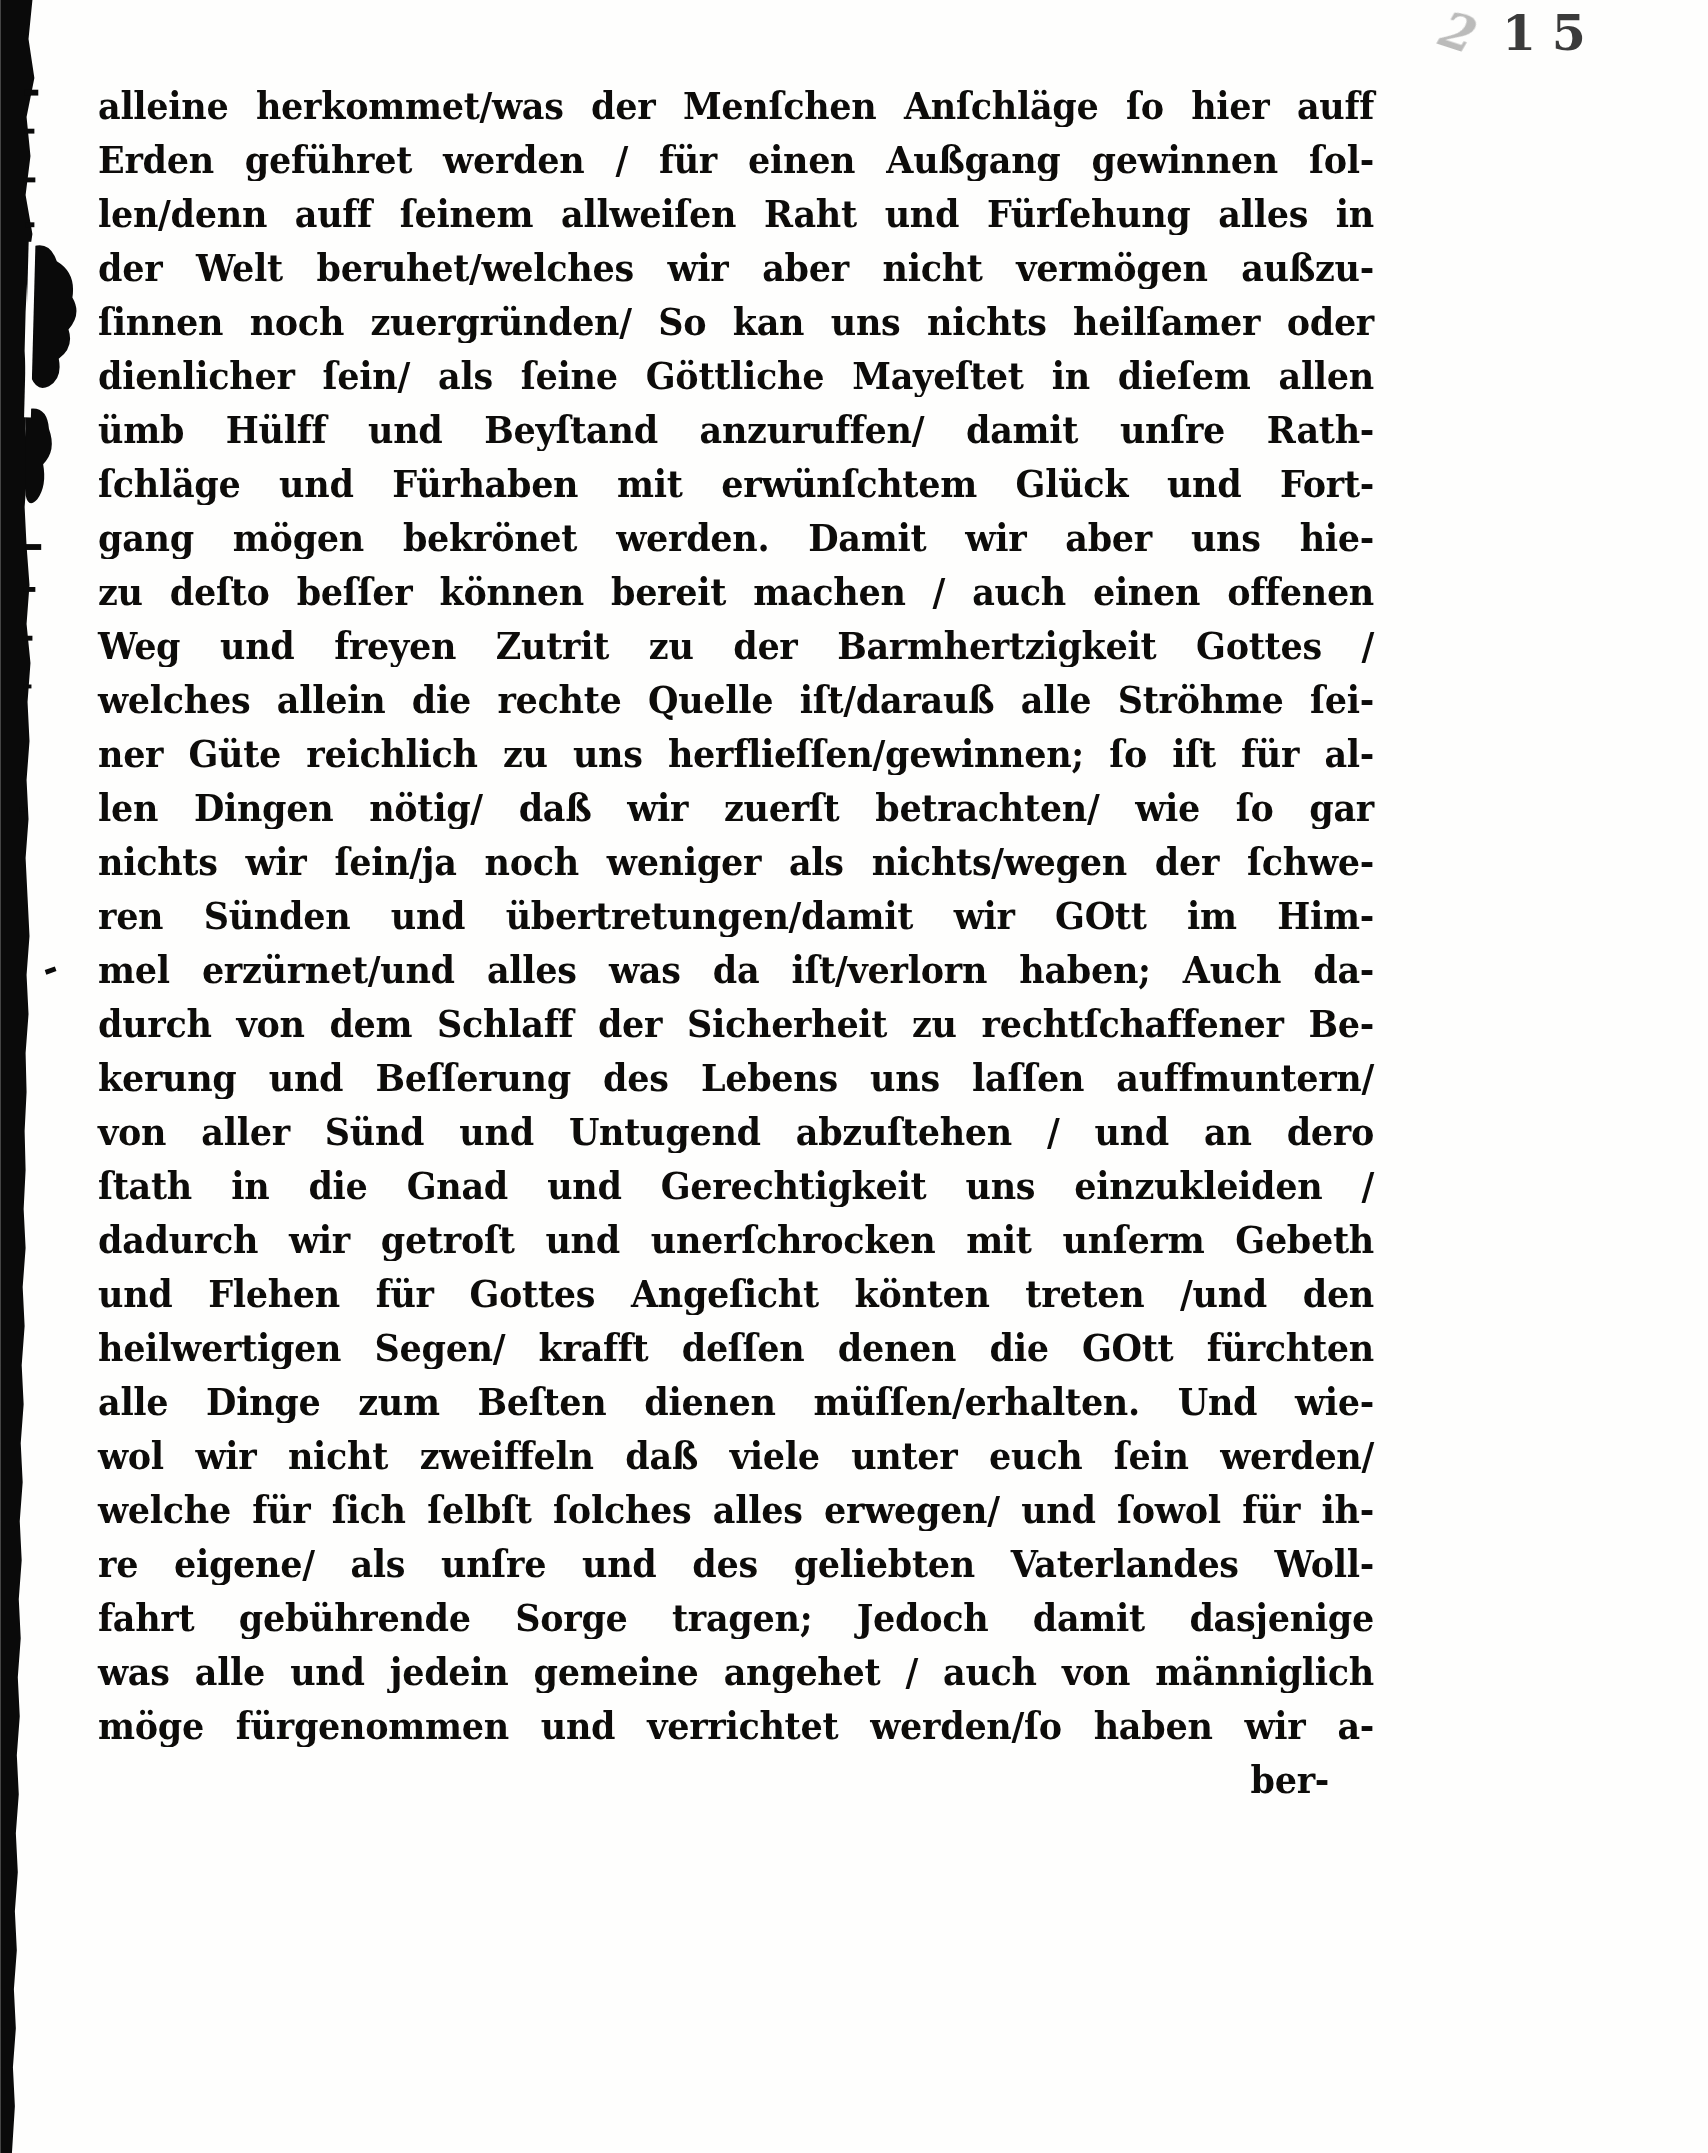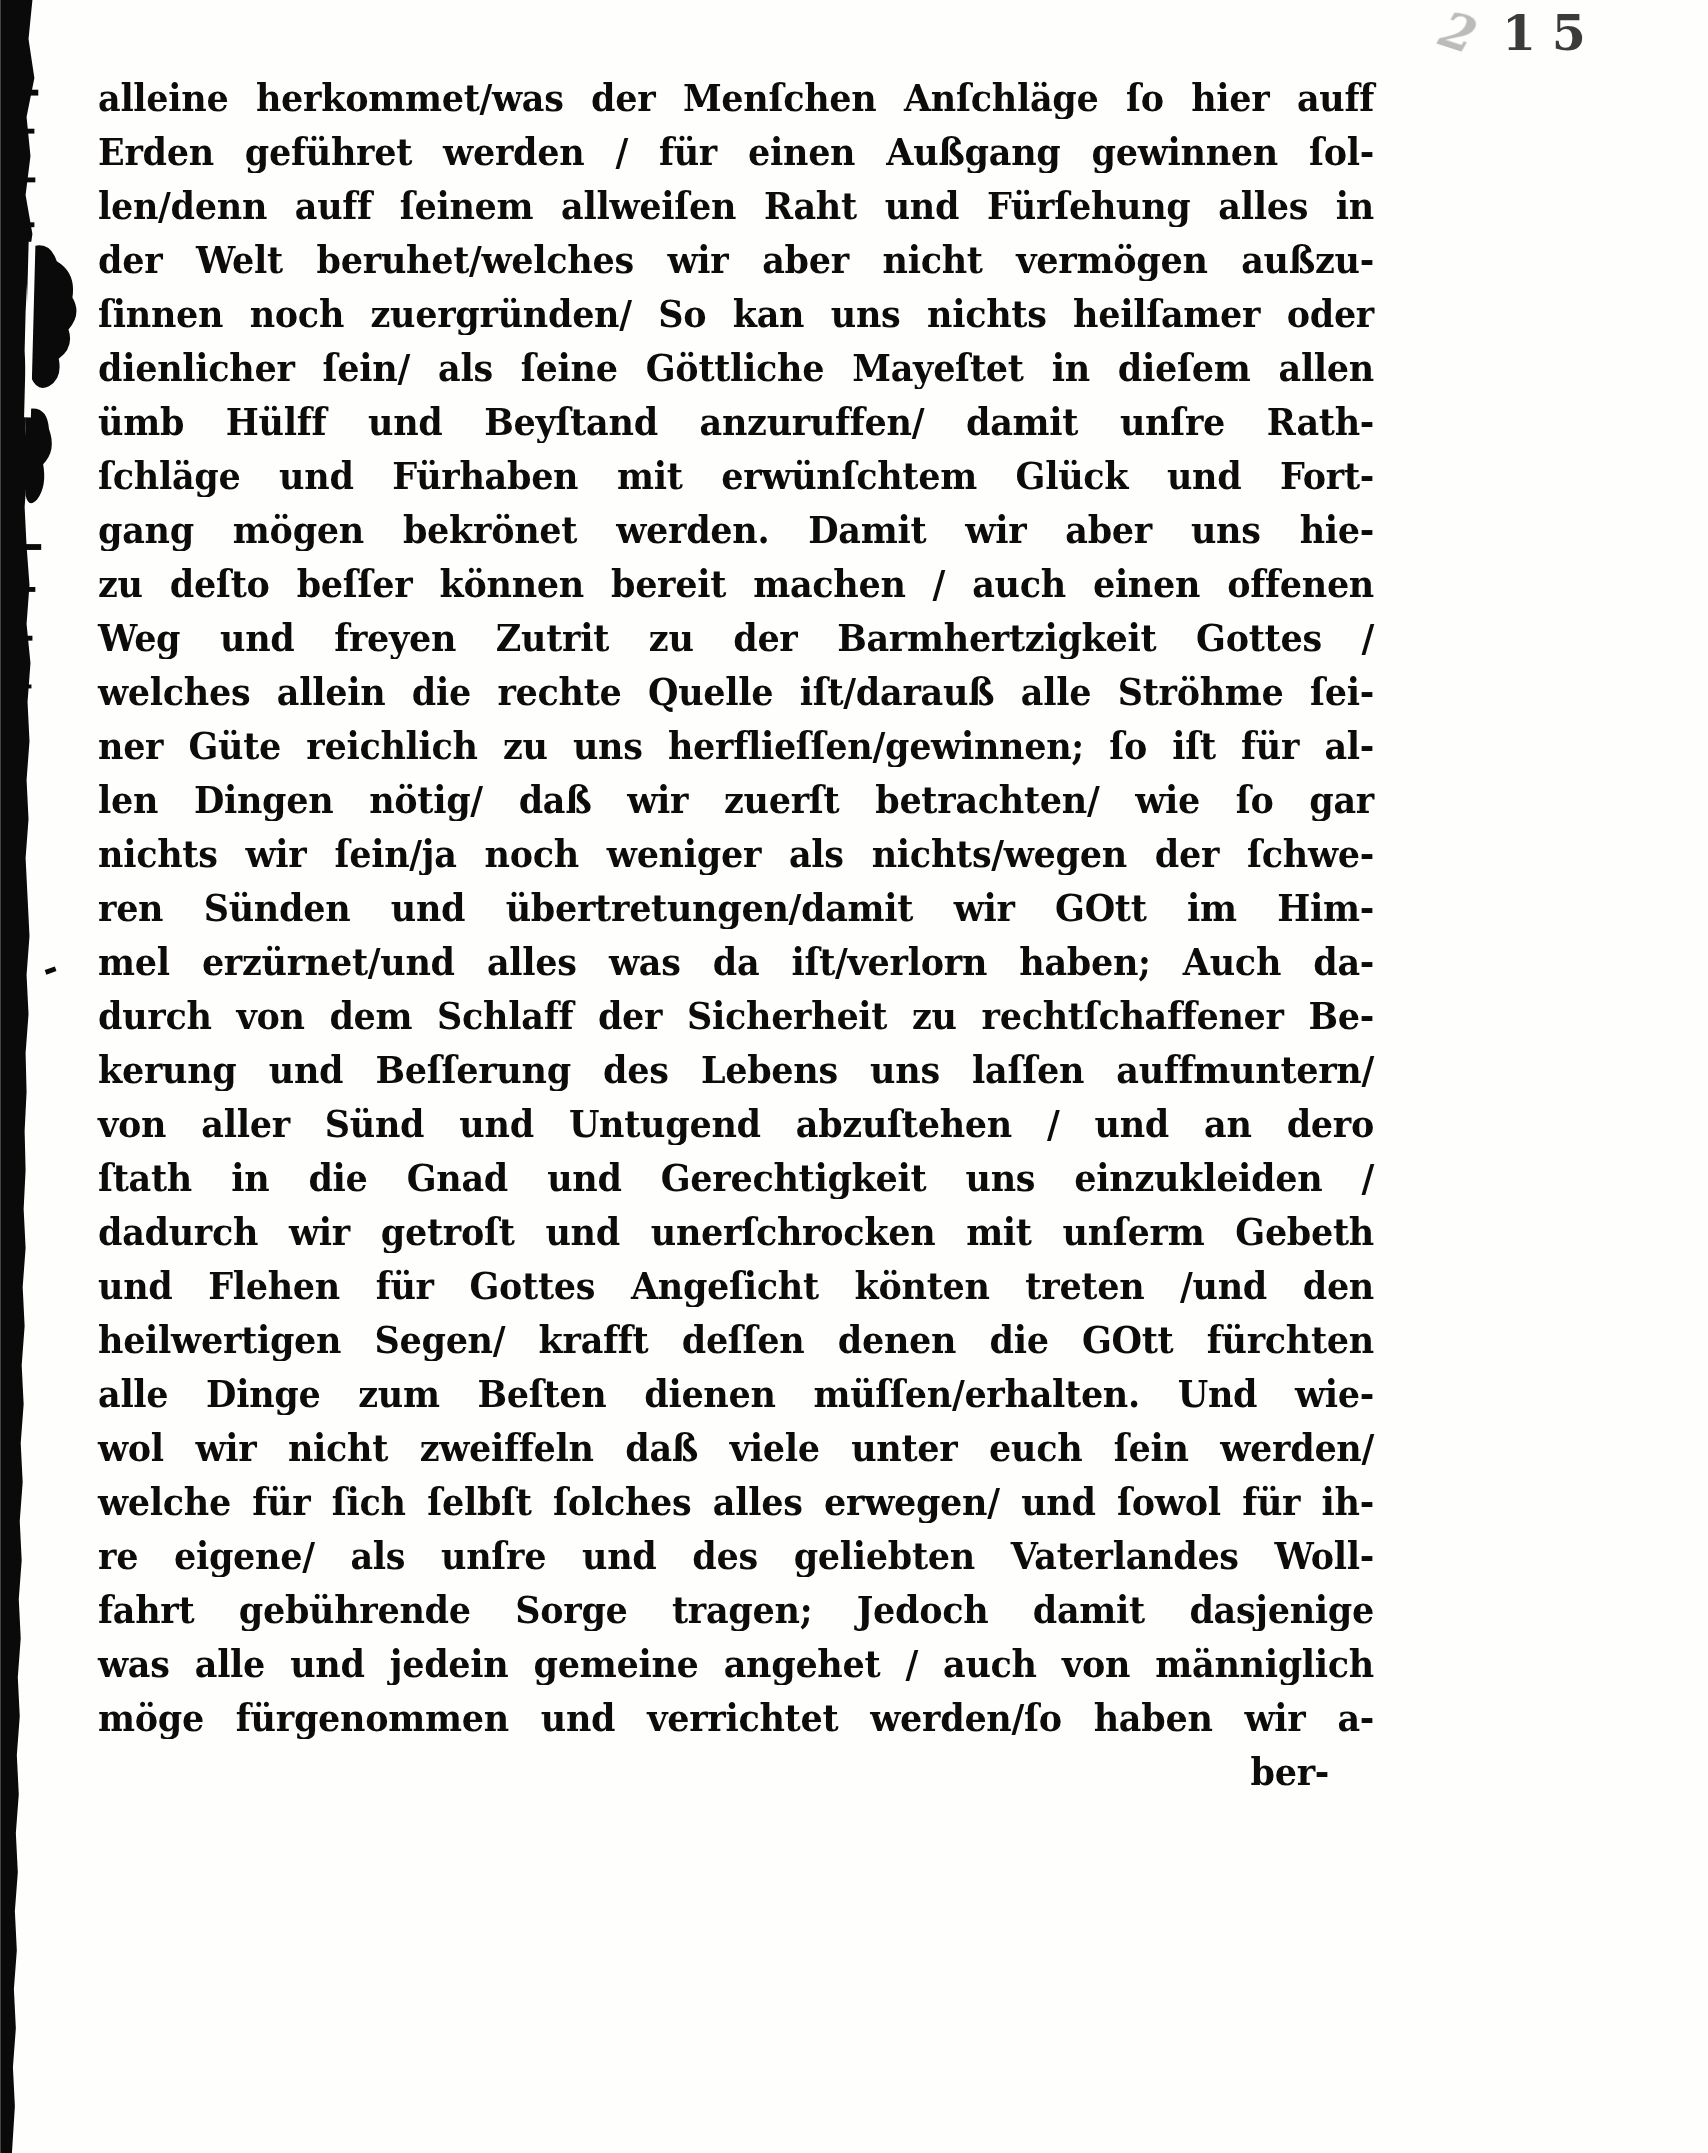--- a/index.html
+++ b/index.html
@@ -29,21 +29,21 @@
     margin-right:25px;
     filter:blur(0.6px);
   }
   .page-number .digits{
     opacity:0.82;
     letter-spacing:15.6px;
   }
   
   .text-block{
     position:absolute;
-    left:98px;top:70px;
+    left:98px;top:78px;
     width:1276px;
     color:#0d0c0a;
     font-size:35px;
     line-height:54px;
     font-weight:bold;
     letter-spacing:-0.3px;
   }
   .line{
     text-align:justify;
     text-align-last:justify;

